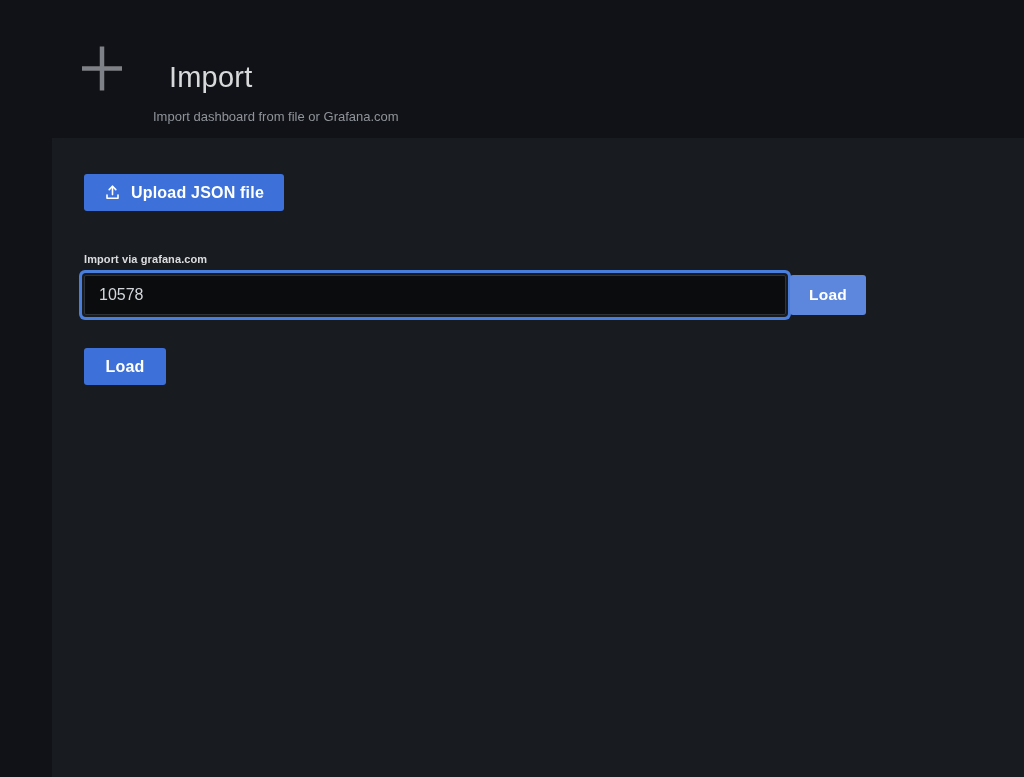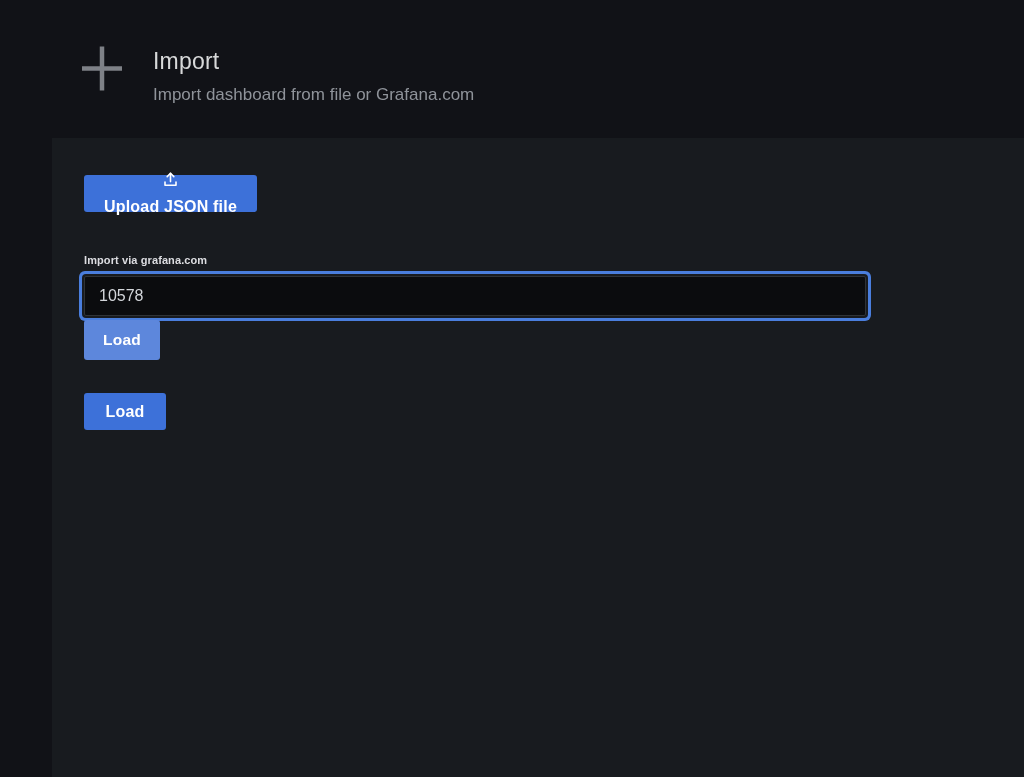--- a/index.html
+++ b/index.html
@@ -30,30 +30,30 @@
   
   .page-header{
     height:138px;
     padding:46px 0 0 82px;
     display:flex;
     align-items:flex-start;
   }
   .page-header .plus-wrap{width:40px;height:45px;flex:0 0 auto;}
   .header-texts{margin-left:31px;}
   .page-title{
-    margin:0;
-    font-size:23px;
+    margin:16px;
+    font-size:29px;
     line-height:30px;
     font-weight:400;
     letter-spacing:.2px;
     color:var(--title-text);
   }
   .page-subtitle{
     margin-top:10px;
-    font-size:17px;
+    font-size:13px;
     line-height:18px;
     font-weight:400;
     color:var(--subtitle-text);
   }
 
   
   .content-panel{
     margin-left:52px;
     width:972px;
     height:639px;
@@ -70,42 +70,41 @@
     border-radius:3px;
     color:var(--button-text);
     font-family:"Liberation Sans", sans-serif;
     font-size:16px;
     font-weight:600;
     letter-spacing:.2px;
     cursor:pointer;
     padding:0 20px;
     height:37px;
   }
-  .btn-primary{background:var(--primary-button);flex-direction:column;}
+  .btn-primary{background:var(--primary-button);}
   .btn-secondary{background:var(--secondary-button);}
   .upload-btn{gap:10px;}
   .upload-btn svg{display:block;}
 
   
   .field-label{
     display:block;
     font-size:11px;
     font-weight:600;
     letter-spacing:.1px;
     color:var(--label-text);
     margin-bottom:8px;
   }
   .gcom-field{margin-top:42px;}
   .gcom-row{
     display:flex;
     align-items:stretch;
     width:782px;
     gap:4px;
     margin-top:10px;
-    flex-direction:column;
   }
   .gcom-input{
     flex:1 1 auto;
     height:40px;
     background:var(--input-bg);
     border:1px solid var(--input-border);
     border-radius:2px;
     padding:0 14px;
     font-family:"Liberation Sans", sans-serif;
     font-size:16px;

